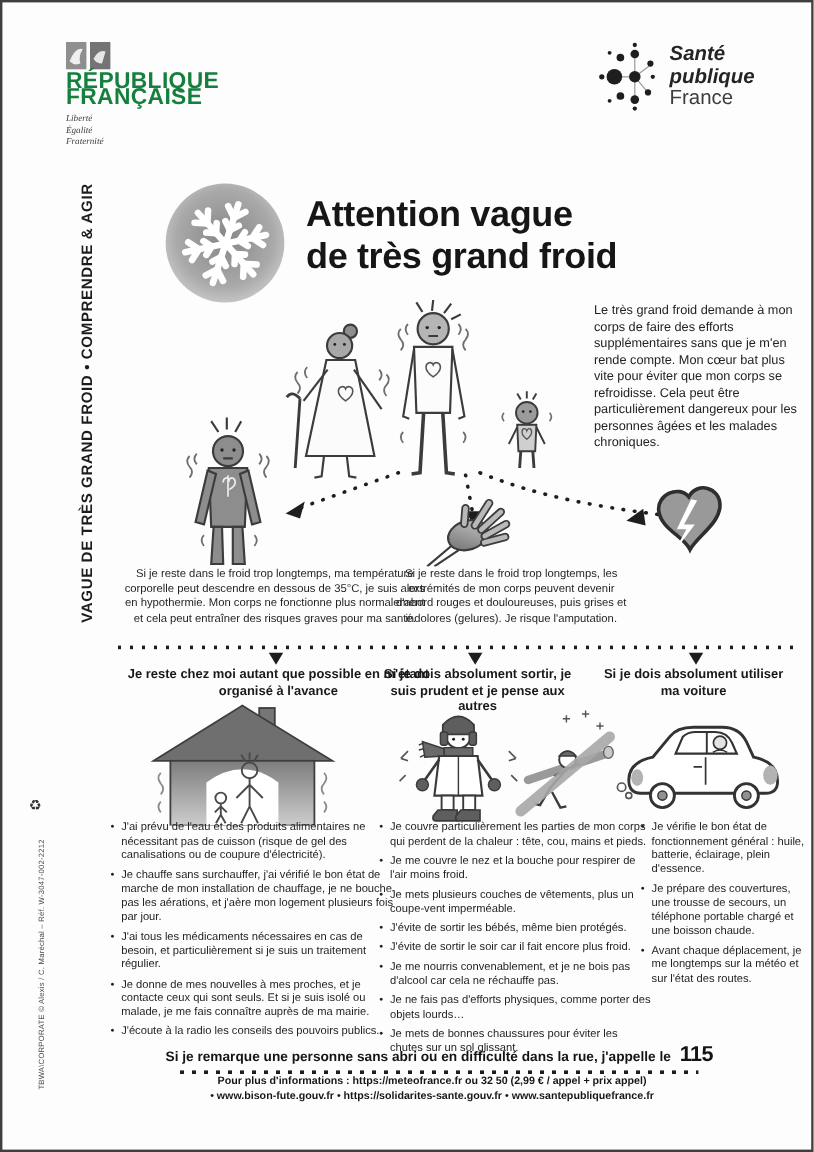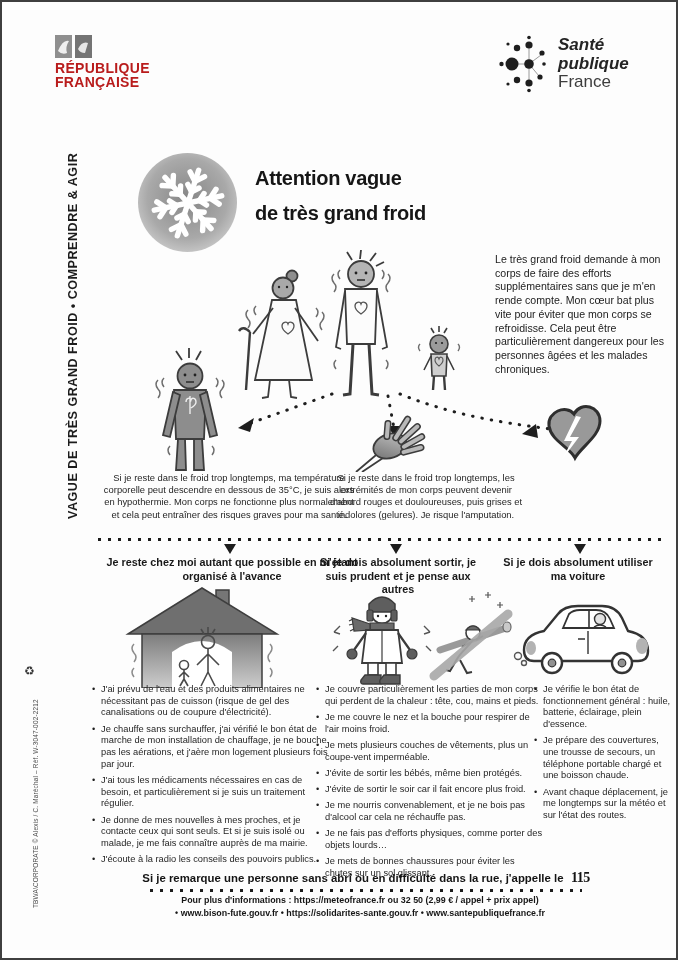--- a/index.html
+++ b/index.html
@@ -5,21 +5,21 @@
   * { box-sizing: border-box; }
   html,body { margin:0; padding:0; background:#9e9e9e; }
   .poster {
     position:relative; width:678px; height:960px; margin:0 auto;
     background:#fdfdfd; border:2px solid #3f3f3f; overflow:hidden;
     font-family:"Liberation Sans", sans-serif; color:#1f1f1f;
   }
   
   .rf-logo { position:absolute; left:53px; top:33px; }
   .rf-flag { display:block; margin-bottom:3px; }
-  .rf-name { font-size:14px; font-weight:700; line-height:14px; letter-spacing:.3px; color:#b91c1c; }
+  .rf-name { font-size:19px; font-weight:700; line-height:14px; letter-spacing:.3px; color:#15803d; }
   .rf-motto { margin-top:5px; font-family:"Liberation Serif", serif; font-style:italic; font-size:7.6px; line-height:9.6px; color:#3a3a3a; }
   .spf-logo { position:absolute; left:497px; top:33px; display:flex; align-items:center; gap:9px; }
   .spf-text { font-size:17px; line-height:18.5px; color:#242424; }
   .spf-text .w1,.spf-text .w2 { font-weight:700;font-style:italic; }
   .spf-text .w3 { font-weight:400; color:#3d3d3d; }
   
   .vertical-label {
     position:absolute; left:64px; top:517px; width:372px;
     transform-origin:0 0; transform:rotate(-90deg);
     font-size:12.6px; font-weight:700; letter-spacing:.5px; white-space:nowrap; color:#1c1c1c;
@@ -30,21 +30,21 @@
     font-size:6.4px; color:#4b4b4b; white-space:nowrap; letter-spacing:.2px;
   }
   .recycle { position:absolute; left:22px; top:662px; font-size:12px; color:#333; }
   
   .badge {
     position:absolute; left:136px; top:151px; width:99px; height:99px; border-radius:50%;
     background:radial-gradient(circle at 50% 46%, #868686 0%, #a9a9a9 55%, #dedede 92%, #f2f2f2 100%);
     display:flex; align-items:center; justify-content:center;
   }
   .badge svg { width:84px; height:84px; }
-  .page-title { position:absolute; left:253px; top:159px; font-size:20px; font-weight:700; line-height:35px; letter-spacing:-.3px; color:#161616; }
+  .page-title { position:absolute; left:253px; top:159px; font-size:30px; font-weight:700; line-height:35px; letter-spacing:-.3px; color:#161616; }
   .intro { position:absolute; left:493px; top:251px; width:173px; font-size:10.6px; line-height:13.7px; color:#222; }
   
   .figures { position:absolute; left:88px; top:246px; width:582px; height:224px; }
   
   .risk { position:absolute; top:470px; font-size:9.4px; line-height:12.2px; text-align:center; color:#1f1f1f; }
   .risk-1 { left:98px;  width:258px; }
   .risk-2 { left:326px; width:196px; }
   .risk-3 { left:508px; width:158px; }
   
   .dotted-divider { position:absolute; left:96px; top:536px; width:566px; height:3px;
@@ -63,41 +63,46 @@
   .illu-car     { left:508px; top:592px; }
   .blist { position:absolute; top:682px; list-style:none; margin:0; padding:0; }
   .bl-1 { left:90px;  width:238px; }
   .bl-2 { left:314px; width:228px; }
   .bl-3 { left:532px; width:137px; }
   .blist li { position:relative; padding-left:9px; margin-bottom:4.5px; font-size:9.3px; line-height:11.7px; color:#1f1f1f; }
   .blist li::before { content:"•"; position:absolute; left:0; top:0; }
   
   .footer-emergency { position:absolute; left:64px; right:10px; top:866px; text-align:center; }
   .fe-line { font-size:11.4px; font-weight:700; color:#141414; }
-  .fe-num  { font-size:14px; font-weight:700; letter-spacing:-.5px;font-family:Liberation Serif, serif; }
+  .fe-num  { font-size:18px; font-weight:700; letter-spacing:-.5px; }
   .fe-dots { width:432px; height:3px; margin:3px auto 0;
     background:repeating-linear-gradient(90deg,#1d1d1d 0 3px,transparent 3px 10px); }
   .info-line { position:absolute; left:52px; right:10px; text-align:center; font-size:8.9px; font-weight:700; color:#161616; }
   .il-1 { top:893px; } .il-2 { top:906px; }
 </style>
 </head>
 <body>
 
 <div class="poster">
 
   <div class="rf-logo">
     <svg class="rf-flag" width="38" height="23" viewBox="0 0 38 23">
       <rect x="0" y="0" width="17" height="23" fill="#8f8f8f"></rect>
       <rect x="20" y="0" width="17" height="23" fill="#747474"></rect>
       <path d="M3 16 Q8 4 14 6 Q10 12 12 18 Q7 20 3 16 Z" fill="#efefef"></path>
       <path d="M23 14 Q27 6 33 8 L30 18 Q25 18 23 14 Z" fill="#e6e6e6"></path>
     </svg>
     <div class="rf-name">
       <div>RÉPUBLIQUE</div>
       <div>FRANÇAISE</div>
+    </div>
+    <div class="rf-motto">
+      <div>Liberté</div>
+      <div>Égalité</div>
+      <div>Fraternité</div>
     </div>
   </div>
 
   <div class="spf-logo">
     <svg width="50" height="58" viewBox="0 0 50 58">
       <g stroke="#9a9a9a" stroke-width="1">
         <line x1="14" y1="29" x2="30" y2="29"></line>
           <line x1="30" y1="29" x2="30" y2="9"></line>
         <line x1="30" y1="29" x2="30" y2="49"></line>
           <line x1="30" y1="29" x2="42" y2="20"></line>

